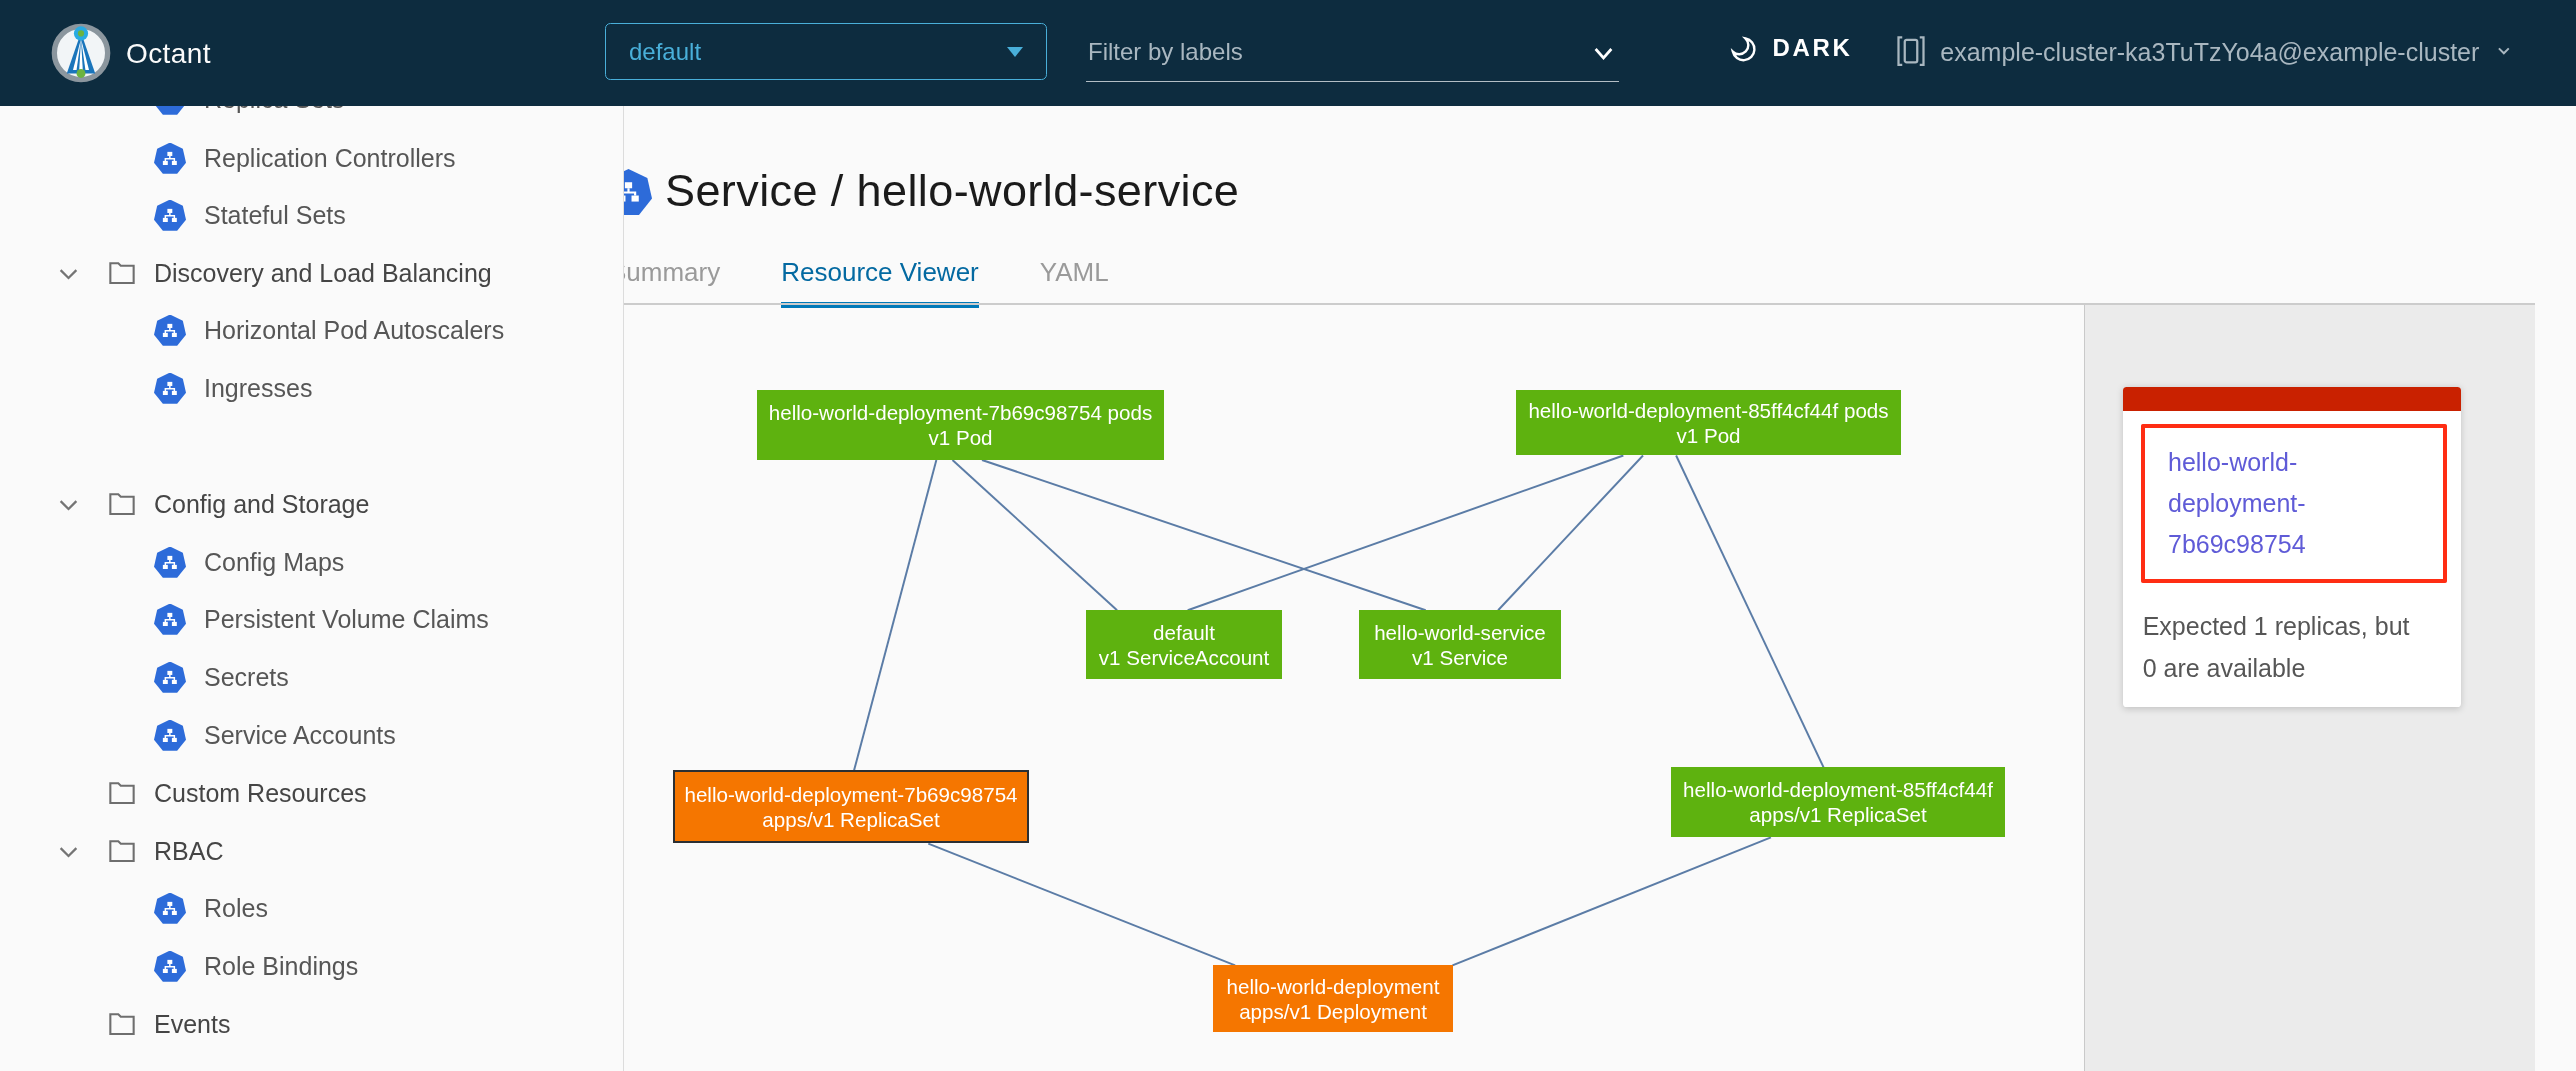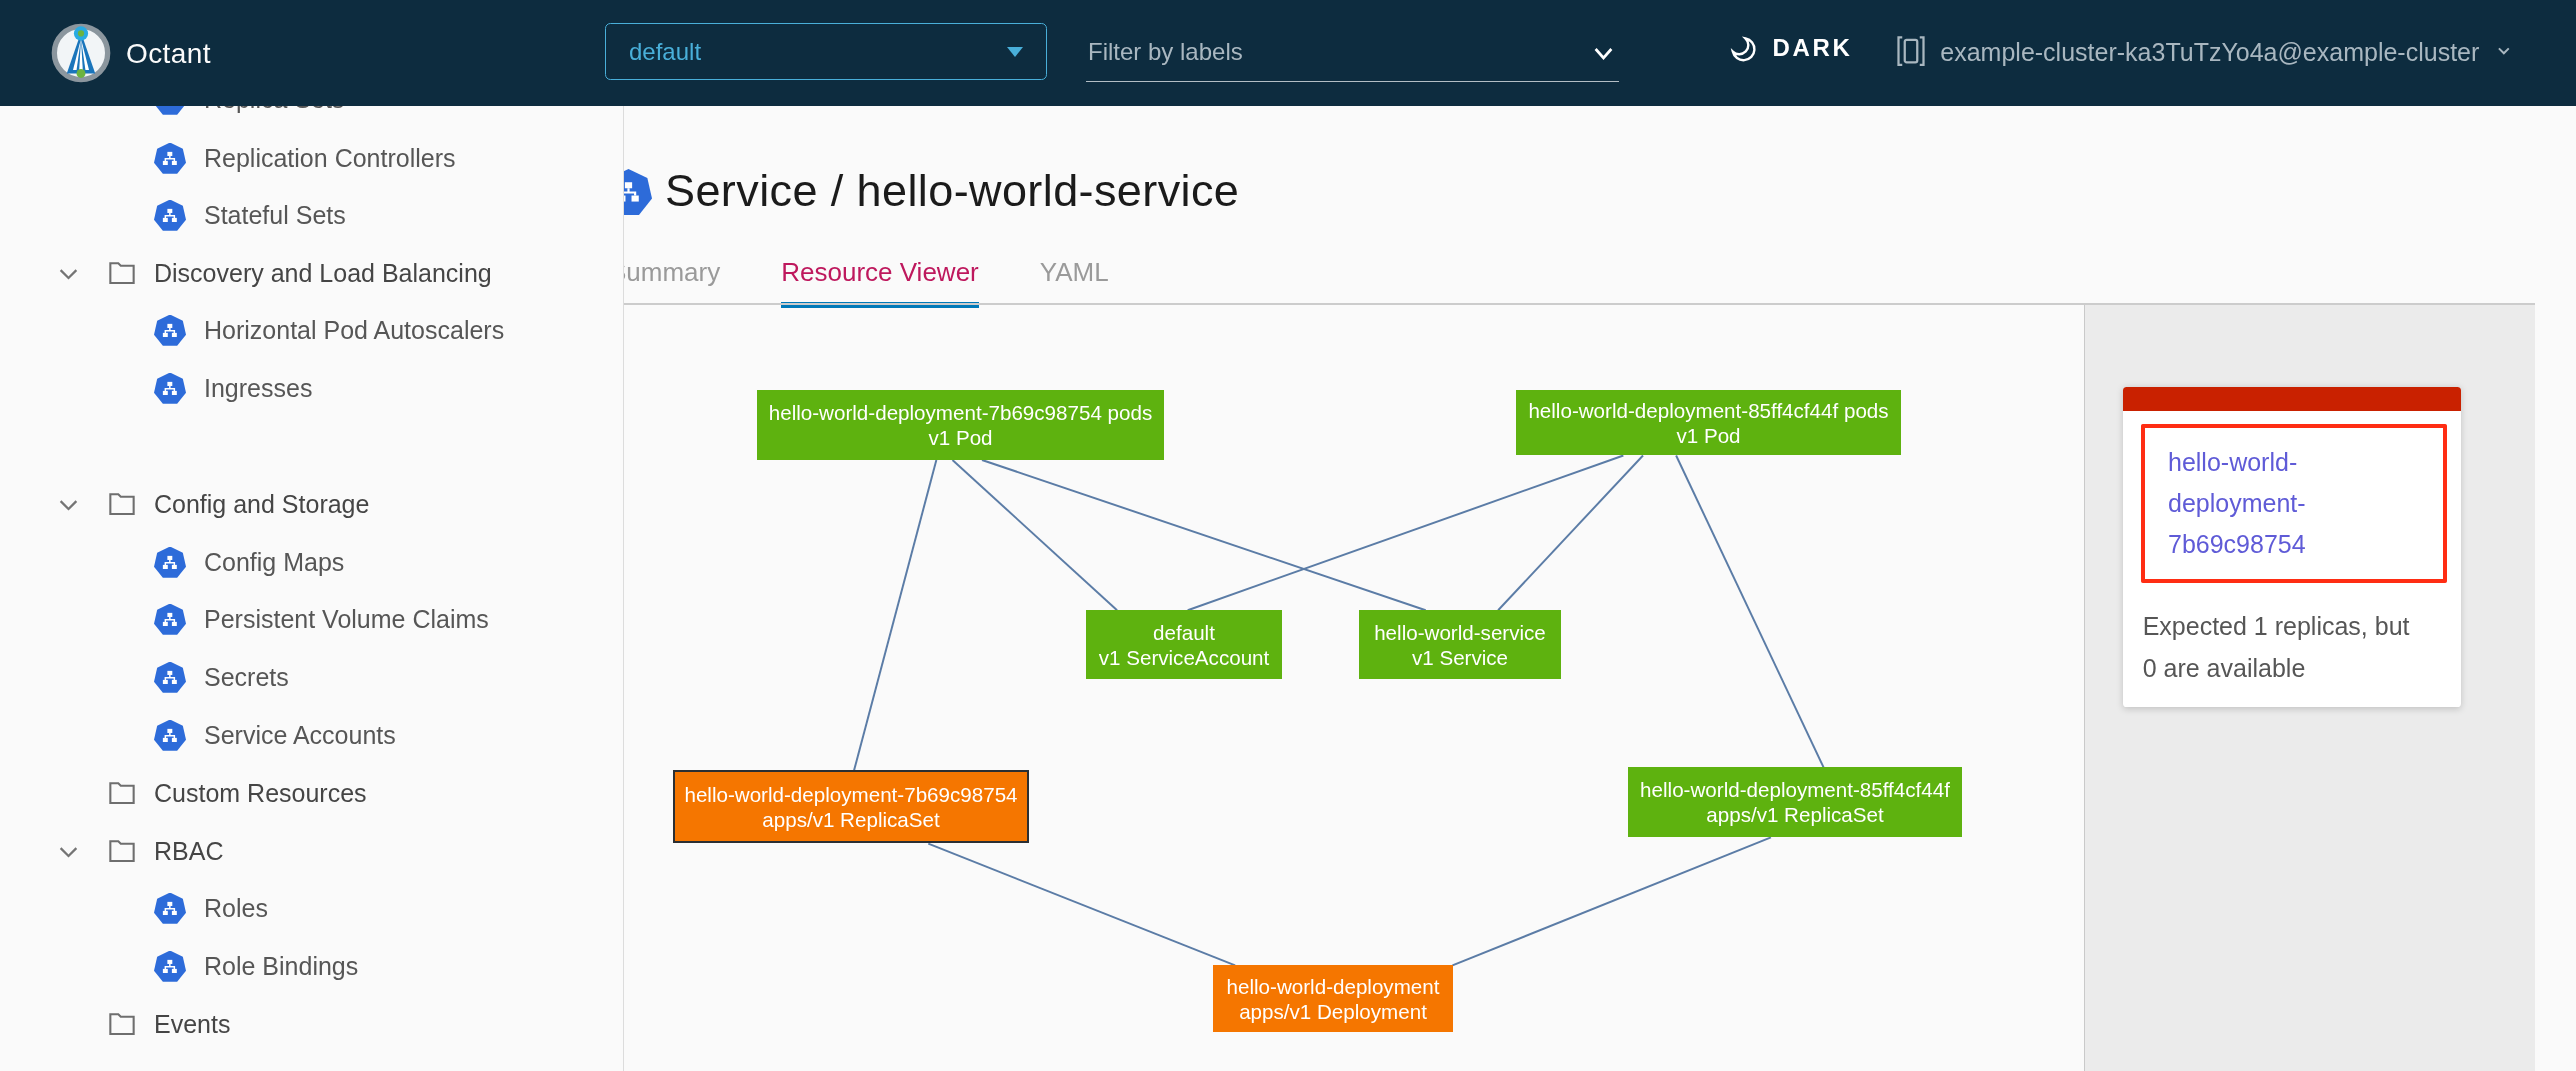--- a/index.html
+++ b/index.html
@@ -57,21 +57,21 @@
   .nav-hepta{position:absolute;left:154px;top:11.6px;width:32px;height:32px;}
   .nav-item-label{position:absolute;left:204px;color:#565656;font-size:25px;white-space:nowrap;}
   
   .title-icon{position:absolute;left:605px;top:169px;width:47px;height:47px;z-index:2;}
   .page-title{
     position:absolute;left:665px;top:165px;margin:0;font-size:45px;font-weight:400;
     color:#1b1b1b;letter-spacing:0.4px;white-space:nowrap;
   }
   .tabs{position:absolute;left:609px;top:257px;display:flex;column-gap:61px;}
   .tab{font-size:26px;color:#9a9a9a;padding-bottom:14.3px;cursor:pointer;white-space:nowrap;}
-  .tab.active{color:#be185d;border-bottom:6.3px solid #0079b8;}
+  .tab.active{color:#0369a1;border-bottom:6.3px solid #0079b8;}
   .tab-divider{position:absolute;left:558px;top:303px;width:1977px;height:1.8px;background:#cccccc;}
   
   .graph{position:absolute;left:558px;top:305px;width:1526px;height:767px;}
   .graph svg{position:absolute;left:0;top:0;}
   .gnode{
     position:absolute;box-sizing:border-box;color:#fff;text-align:center;
     display:flex;flex-direction:column;align-items:center;justify-content:center;
     font-size:20.6px;line-height:25px;cursor:pointer;padding:0 5.4px;
   }
   .gnode.green{background:#5eb20f;}
@@ -358,21 +358,21 @@
       <div>v1 ServiceAccount</div>
     </div>
     <div class="gnode green" style="left: 801px; top: 305px; width: 202px; height: 69px;">
       <div>hello-world-service</div>
       <div>v1 Service</div>
     </div>
     <div class="gnode orange selected" style="left: 115px; top: 465px; width: 356px; height: 73px;">
       <div>hello-world-deployment-7b69c98754</div>
       <div>apps/v1 ReplicaSet</div>
     </div>
-    <div class="gnode green" style="left: 1070px; top: 462px; width: 334px; height: 70px;">
+    <div class="gnode green" style="left: 1113px; top: 462px; width: 334px; height: 70px;">
       <div>hello-world-deployment-85ff4cf44f</div>
       <div>apps/v1 ReplicaSet</div>
     </div>
     <div class="gnode orange" style="left: 655px; top: 660px; width: 240px; height: 67px;">
       <div>hello-world-deployment</div>
       <div>apps/v1 Deployment</div>
     </div>
   </div>
 
 <aside class="panel">

